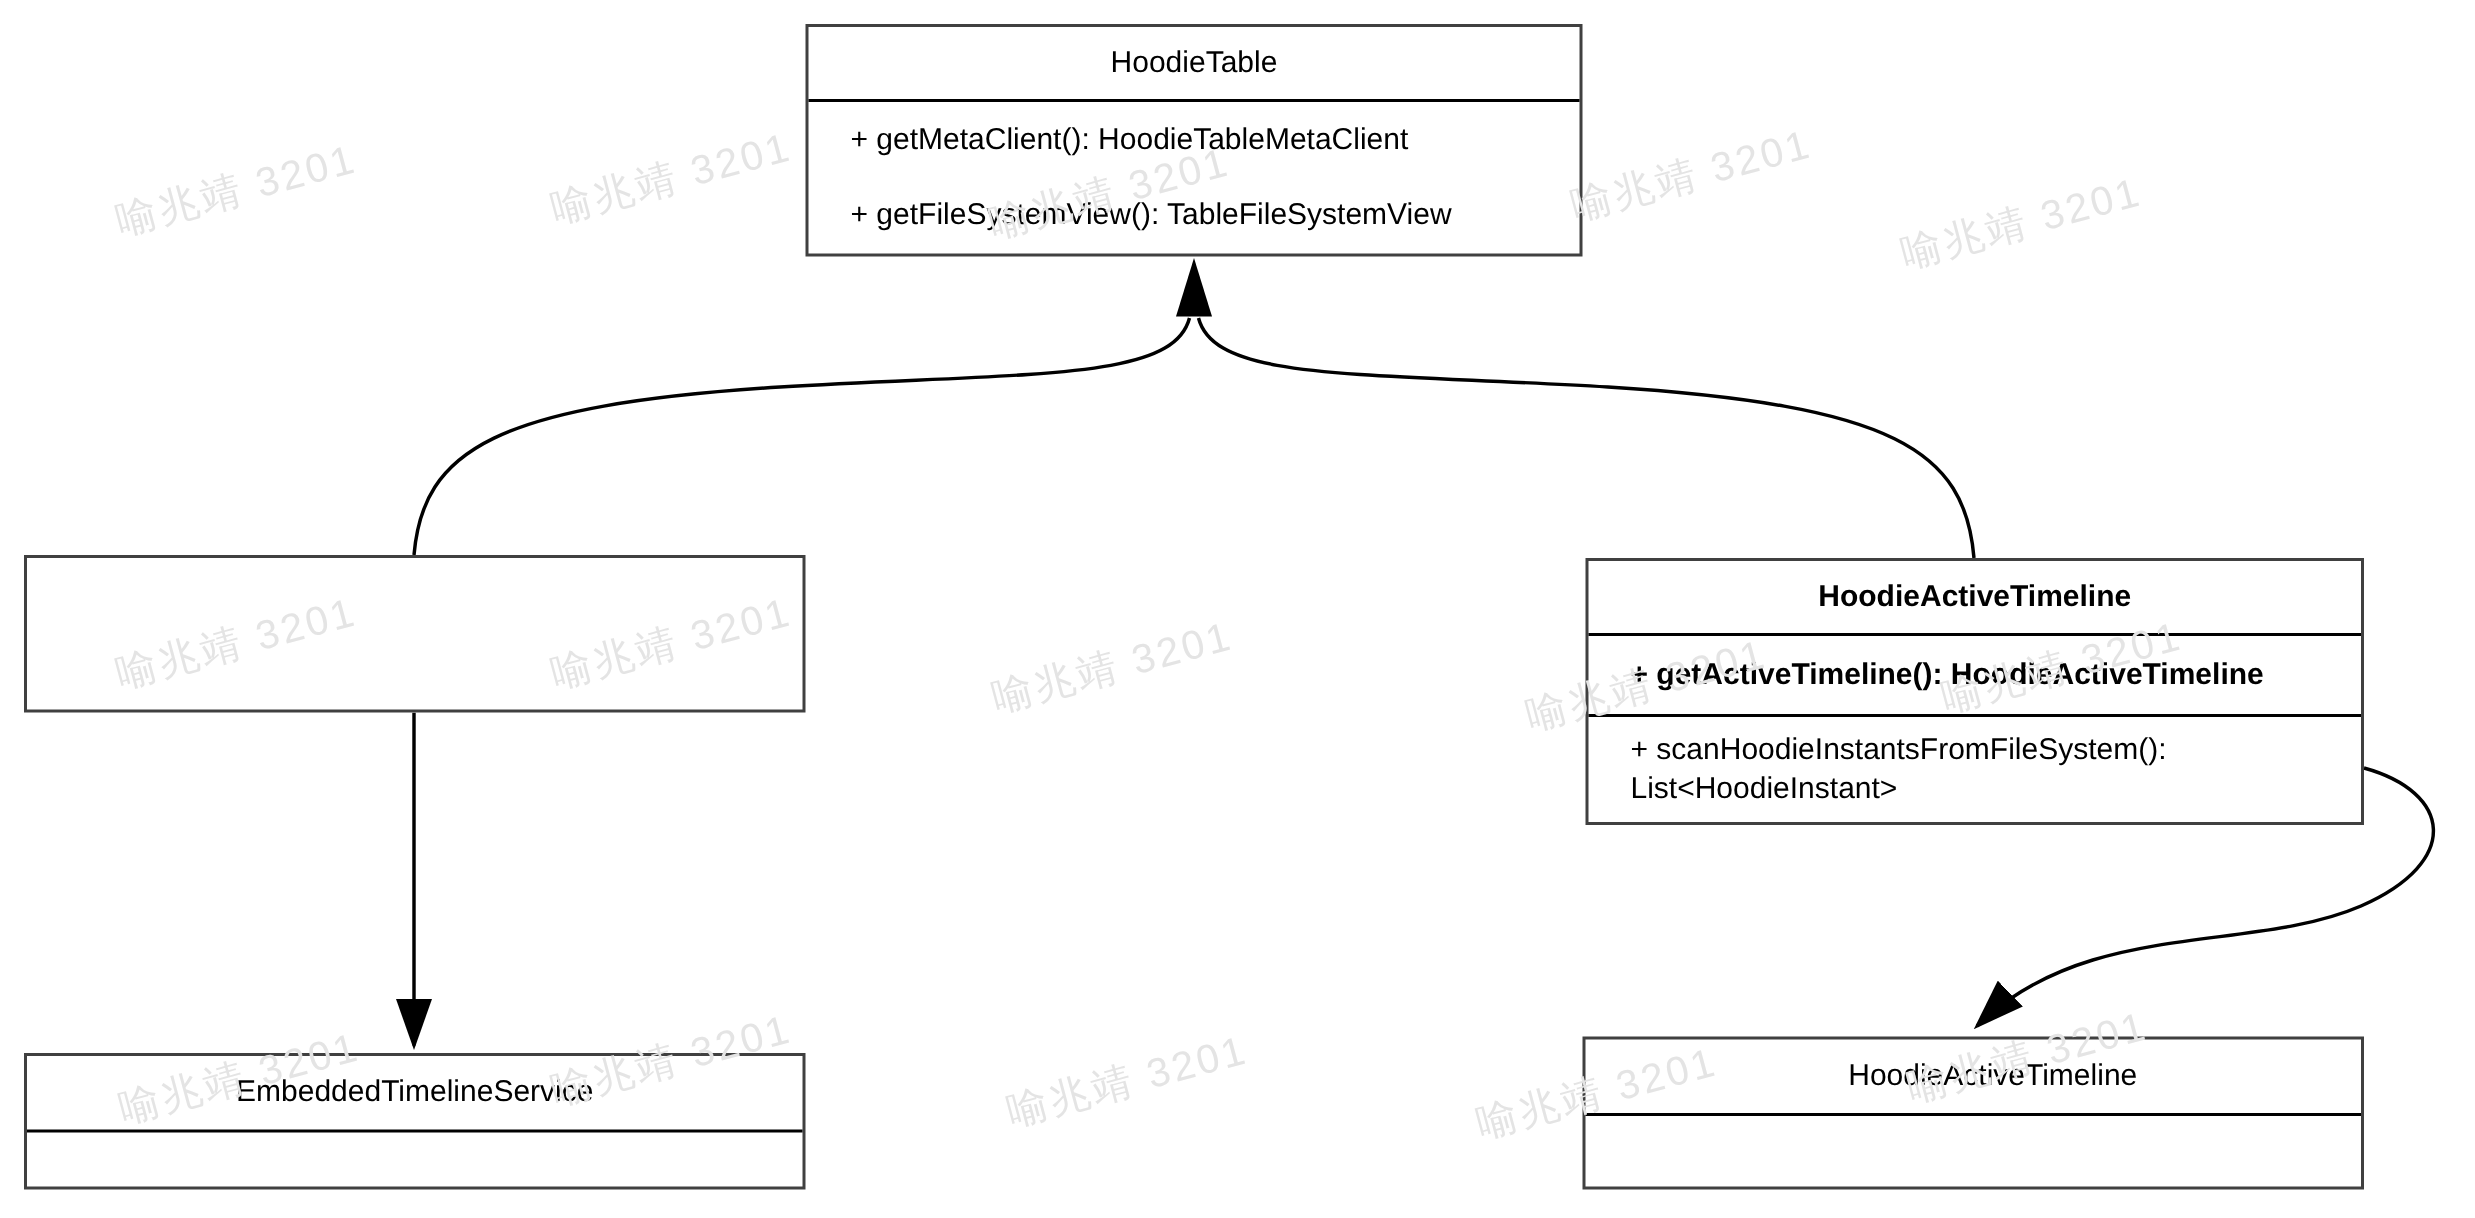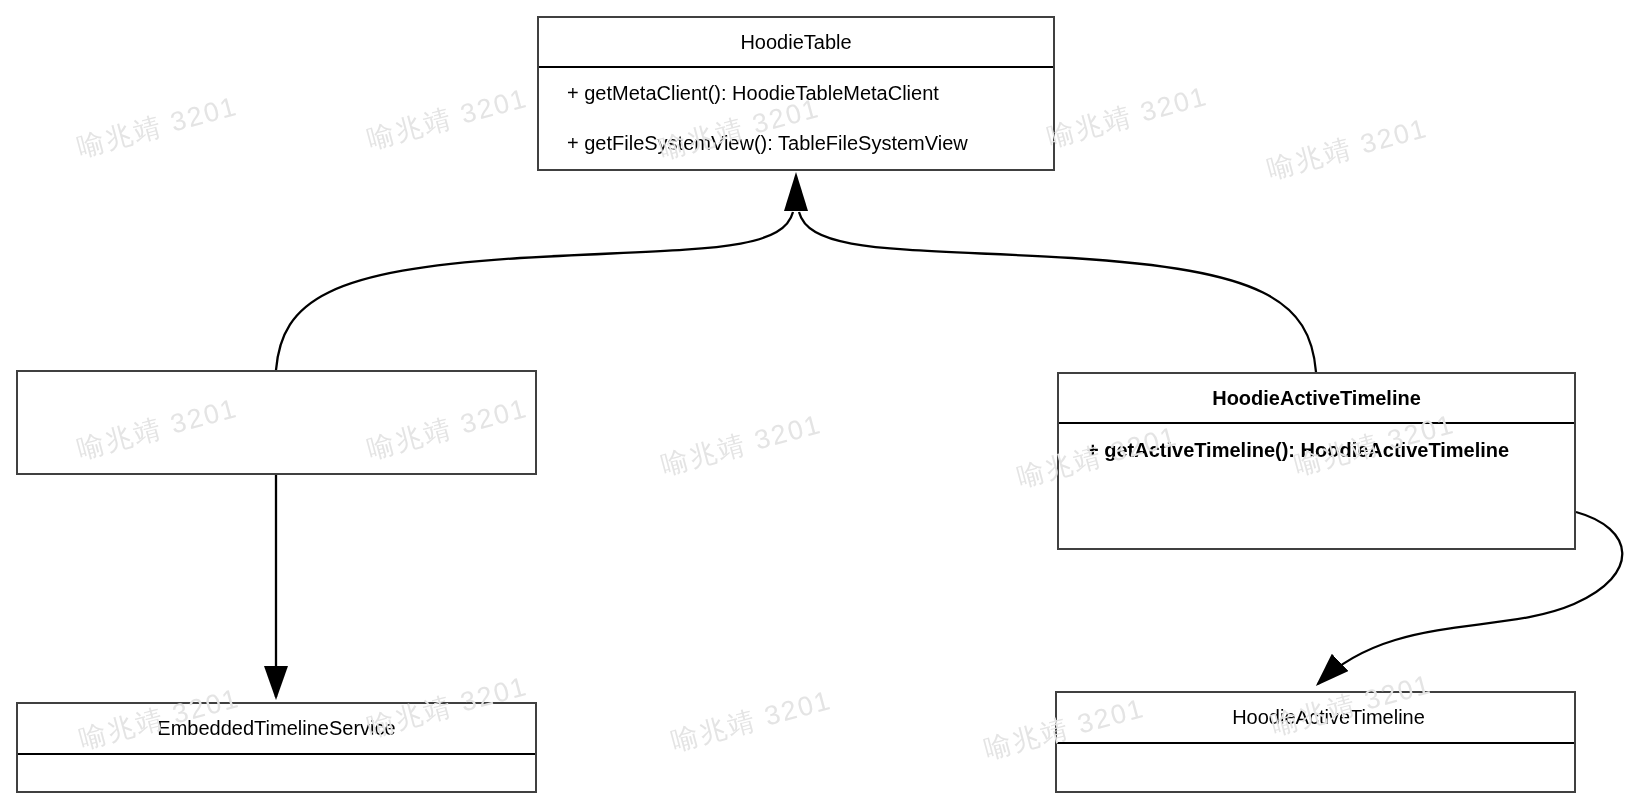--- a/index.html
+++ b/index.html
@@ -80,20 +80,24 @@
 
   <div class="cls" id="box-table-fsv">
     <div class="cls-sec" id="sec-table-fsv-empty"></div>
   </div>
 
   <div class="cls" id="box-meta-client">
     <div class="cls-title bold">HoodieActiveTimeline</div>
     <div class="cls-sec" id="sec-meta-client-m1">
       <div class="m bold">+ getActiveTimeline(): HoodieActiveTimeline</div>
     </div>
+    <div class="cls-sec" id="sec-meta-client-m2">
+      <div class="m row26">+ scanHoodieInstantsFromFileSystem():</div>
+      <div class="m row26">List&lt;HoodieInstant&gt;</div>
+    </div>
   </div>
 
   <div class="cls" id="box-embedded-ts">
     <div class="cls-title">EmbeddedTimelineService</div>
     <div class="cls-sec" id="sec-embedded-ts-empty"></div>
   </div>
 
   <div class="cls" id="box-active-timeline">
     <div class="cls-title">HoodieActiveTimeline</div>
     <div class="cls-sec" id="sec-active-timeline-empty"></div>

